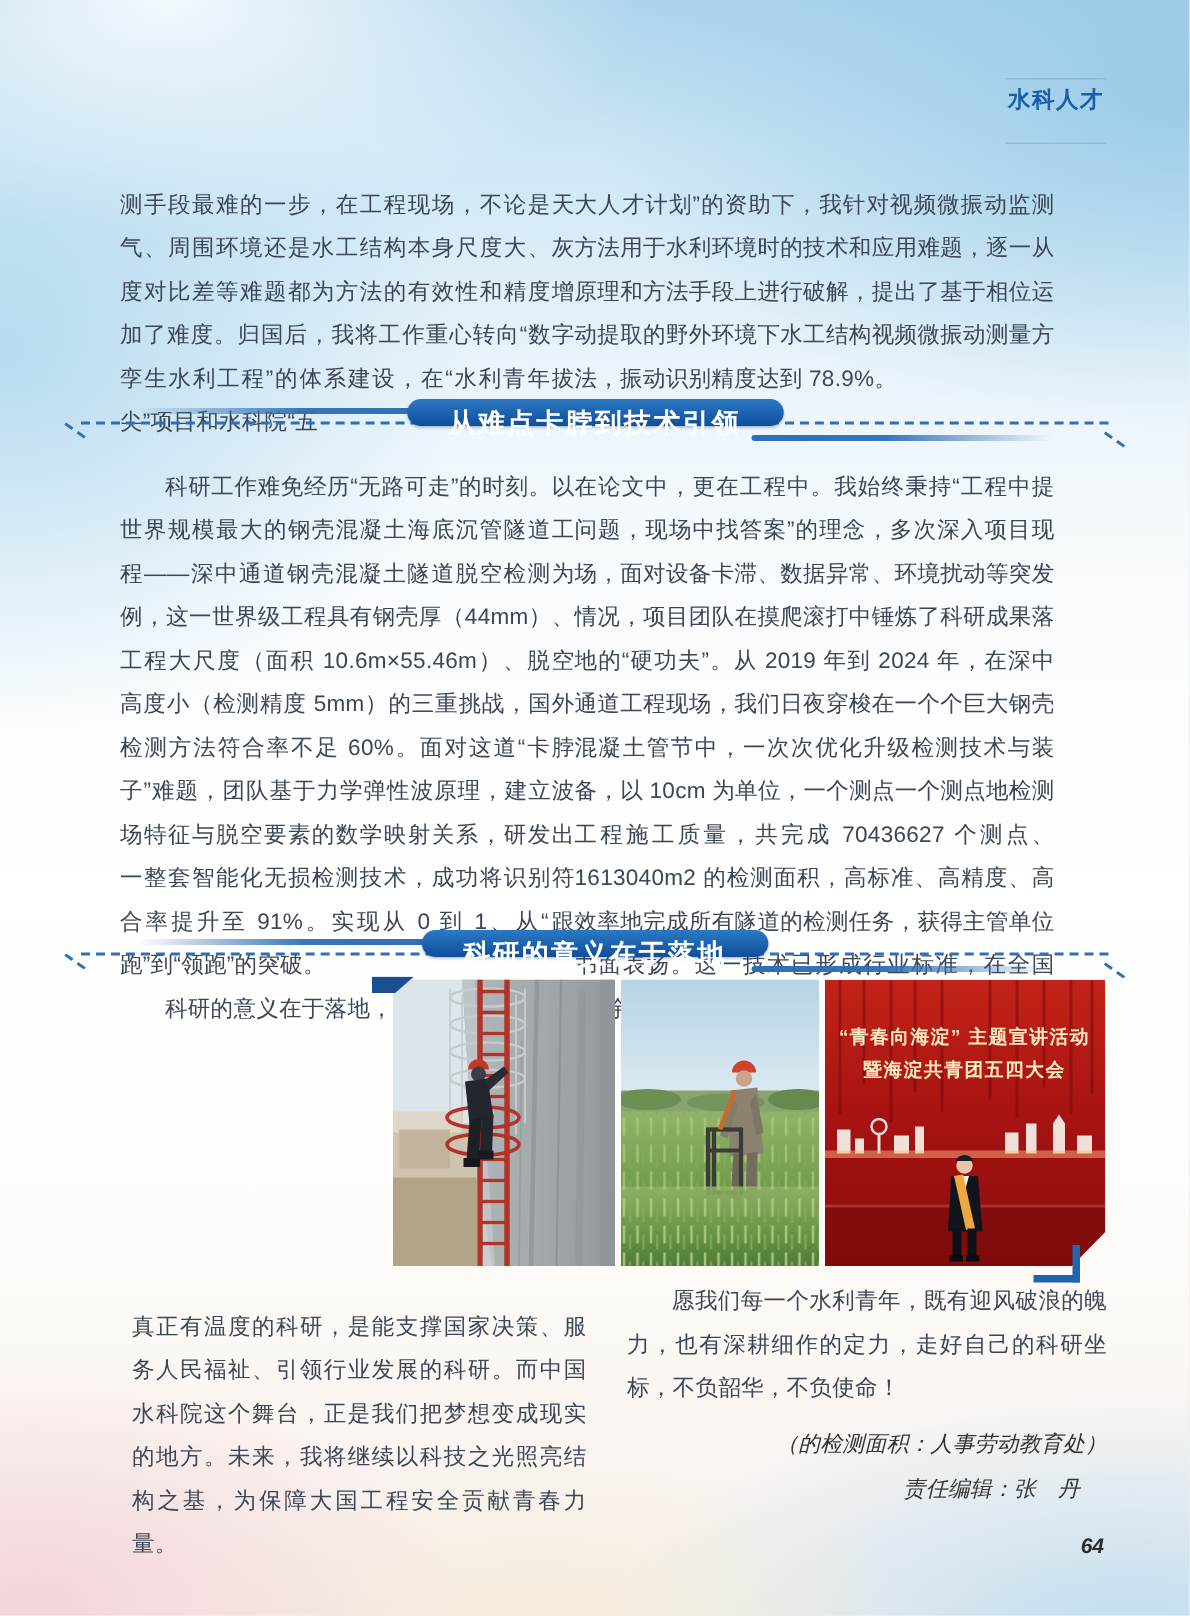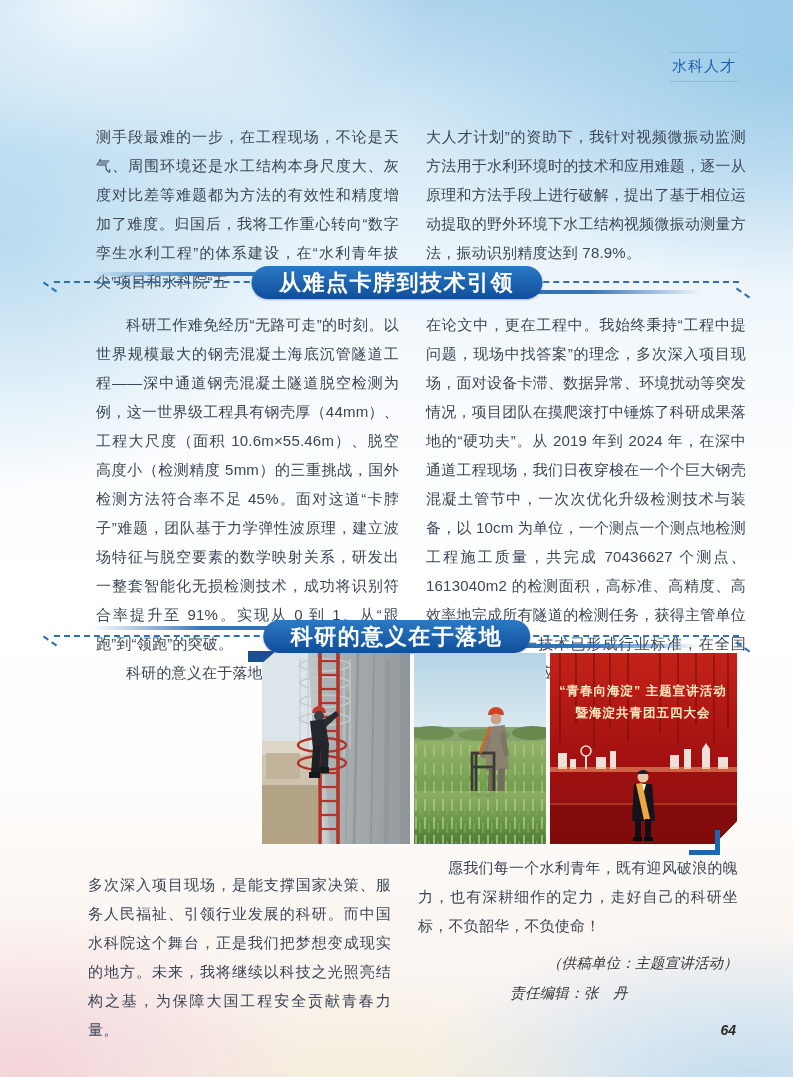--- a/index.html
+++ b/index.html
@@ -17,56 +17,56 @@
       linear-gradient(180deg,#aed4ec 0%,#cde6f5 9%,#e8f3fa 22%,#f8fbfd 36%,#ffffff 55%,#fefdfb 72%,#fbf6f2 86%,#f8f1ef 100%);
   }
   p { margin:0; }
   .body-text { font-size:15px; line-height:29px; text-align:justify; letter-spacing:.2px; }
   .indent { text-indent:2em; }
 
   
   .header-tag {
     position:absolute; top:52px; right:55px;
     border-top:1px solid #8fb9dc; border-bottom:1px solid #8fb9dc;
-    padding:4px 2px 5px; color:#1b5fa8; font-weight:normal; font-size:15px; letter-spacing:1px;
+    padding:4px 2px 19px; color:#1b5fa8; font-weight:bold; font-size:15px; letter-spacing:1px;
   }
 
   
-  .cols { position:absolute; left:96px; width:650px; display:flex; gap:27px; }
+  .cols { position:absolute; left:80px; width:650px; display:flex; }
   .col-l { width:303px; }
   .col-r { width:320px; }
   .intro { top:122px; }
   .sec2  { top:310px; }
 
   
   .banner { position:absolute; left:30px; right:30px; height:34px; }
   .b-dash   { position:absolute; left:24px; right:24px; top:15px; border-top:2px dashed #2e6fb6; }
   .b-solid-l{ position:absolute; left:62px; right:calc(50% + 104px); top:6px; height:4px; border-radius:3px;
               background:linear-gradient(90deg, rgba(46,111,182,0), rgba(46,111,182,.95) 55%, #2e6fb6); }
   .b-solid-r{ position:absolute; right:62px; left:calc(50% + 104px); top:24px; height:4px; border-radius:3px;
               background:linear-gradient(270deg, rgba(46,111,182,0), rgba(46,111,182,.95) 55%, #2e6fb6); }
   .b-tick-l { position:absolute; left:12px; top:20px; width:16px; border-top:2px dashed #2e6fb6; transform:rotate(35deg); }
   .b-tick-r { position:absolute; right:12px; top:26px; width:16px; border-top:2px dashed #2e6fb6; transform:rotate(35deg); }
   .b-pill   { position:absolute; left:50%; top:0; transform:translateX(-50%);
-              height:33px; line-height:33px; padding:0 28px; border-radius:17px; white-space:nowrap;
-              background:linear-gradient(180deg,#2b79c4,#0f4e9b); color:#fff; font-size:22px; font-weight:bold;
+              height:18px; line-height:33px; padding:0 28px; border-radius:17px; white-space:nowrap;
+              background:linear-gradient(180deg,#2b79c4,#0f4e9b); color:#fff; font-size:18px; font-weight:bold;
               letter-spacing:1.5px; box-shadow:0 1px 2px rgba(20,60,120,.35); }
   .banner1 { top:266px; }
   .banner2 { top:620px; }
 
   
   .sec3 { position:absolute; top:653px; left:88px; width:650px; height:400px; }
   .sec3-left { position:absolute; left:0; top:4px; width:303px; }
   .spacer { float:right; width:143px; height:213px; }
   .p-narrow { font-size:15px; line-height:23.8px; text-align:justify; letter-spacing:.2px; }
   .p-wide { clear:right; font-size:15px; line-height:29px; text-align:justify; letter-spacing:.2px; }
   .sec3-right { position:absolute; left:330px; top:200px; width:320px; }
   .credits { margin-top:8px; font-family:"DejaVu Serif","Liberation Serif",serif; font-style:italic;
              font-size:14.5px; line-height:30px; color:#333; text-align:right; }
-  .credit-editor { padding-right:18px;text-align:center; }
+  .credit-editor { padding-right:18px; }
 
   
   .photos { position:absolute; left:174px; top:0; width:474px; height:191px; display:flex; gap:4px; }
   .photo { position:relative; margin:0; flex:0 0 auto; }
   .photo svg { display:block; }
   .photo-stage { clip-path:polygon(0 0, 100% 0, 100% 88%, 88% 100%, 0 100%); }
   .corner-flag { position:absolute; left:-14px; top:-2px; width:28px; height:11px; background:#1b4f94;
                  clip-path:polygon(0 0, 100% 0, 55% 100%, 0 100%); }
   .corner-bracket { position:absolute; right:16px; bottom:-11px; width:26px; height:20px;
                     border-right:5px solid #1f65b0; border-bottom:5px solid #1f65b0; }
@@ -93,21 +93,21 @@
     <span class="b-dash"></span>
     <span class="b-tick-l"></span>
     <span class="b-tick-r"></span>
     <span class="b-solid-l"></span>
     <span class="b-solid-r"></span>
     <span class="b-pill">从难点卡脖到技术引领</span>
   </div>
 
   <div class="cols sec2 body-text">
     <div class="col-l">
-      <p class="indent">科研工作难免经历“无路可走”的时刻。以世界规模最大的钢壳混凝土海底沉管隧道工程——深中通道钢壳混凝土隧道脱空检测为例，这一世界级工程具有钢壳厚（44mm）、工程大尺度（面积 10.6m×55.46m）、脱空高度小（检测精度 5mm）的三重挑战，国外检测方法符合率不足 45%。面对这道“卡脖子”难题，团队基于力学弹性波原理，建立波场特征与脱空要素的数学映射关系，研发出一整套智能化无损检测技术，成功将识别符合率提升至 91%。实现从 0 到 1、从“跟跑”到“领跑”的突破。</p>
+      <p class="indent">科研工作难免经历“无路可走”的时刻。以世界规模最大的钢壳混凝土海底沉管隧道工程——深中通道钢壳混凝土隧道脱空检测为例，这一世界级工程具有钢壳厚（44mm）、工程大尺度（面积 10.6m×55.46m）、脱空高度小（检测精度 5mm）的三重挑战，国外检测方法符合率不足 60%。面对这道“卡脖子”难题，团队基于力学弹性波原理，建立波场特征与脱空要素的数学映射关系，研发出一整套智能化无损检测技术，成功将识别符合率提升至 91%。实现从 0 到 1、从“跟跑”到“领跑”的突破。</p>
       <p class="indent">科研的意义在于落地，“高质量成果”不仅</p>
     </div>
     <p class="col-r">在论文中，更在工程中。我始终秉持“工程中提问题，现场中找答案”的理念，多次深入项目现场，面对设备卡滞、数据异常、环境扰动等突发情况，项目团队在摸爬滚打中锤炼了科研成果落地的“硬功夫”。从 2019 年到 2024 年，在深中通道工程现场，我们日夜穿梭在一个个巨大钢壳混凝土管节中，一次次优化升级检测技术与装备，以 10cm 为单位，一个测点一个测点地检测工程施工质量，共完成 70436627 个测点、1613040m2 的检测面积，高标准、高精度、高效率地完成所有隧道的检测任务，获得主管单位书面表扬。这一技术已形成行业标准，在全国 40 余项工程推广应用。</p>
   </div>
 
   <div class="banner banner2">
     <span class="b-dash"></span>
     <span class="b-tick-l"></span>
     <span class="b-tick-r"></span>
     <span class="b-solid-l"></span>
@@ -275,27 +275,27 @@
           <rect x="83" y="184" width="9" height="4" fill="#0a0b0f"></rect>
           <rect x="94" y="184" width="9" height="4" fill="#0a0b0f"></rect>
         </svg>
       </figure>
 
       <span class="corner-bracket"></span>
     </div>
 
     <div class="sec3-left">
       <span class="spacer"></span>
-      <p class="p-wide">多次深入项目现场，是能支撑国家决策、服务人民福祉、引领行业发展的科研。而中国水科院这个舞台，正是我们把梦想变成现实的地方。未来，我将继续以科技之光照亮结构之基，为保障大国工程安全贡献青春力量。</p>
+      <p class="p-wide">真正有温度的科研，是能支撑国家决策、服务人民福祉、引领行业发展的科研。而中国水科院这个舞台，正是我们把梦想变成现实的地方。未来，我将继续以科技之光照亮结构之基，为保障大国工程安全贡献青春力量。</p>
     </div>
 
     <div class="sec3-right body-text">
       <p class="indent">愿我们每一个水利青年，既有迎风破浪的魄力，也有深耕细作的定力，走好自己的科研坐标，不负韶华，不负使命！</p>
       <div class="credits">
-        <p>（供稿单位：主题宣讲活动）</p>
+        <p>（的检测面积：人事劳动教育处）</p>
         <p class="credit-editor">责任编辑：张　丹</p>
       </div>
     </div>
   </div>
 
   <div class="page-number">64</div>
 
 </div>
 
 </body></html>

